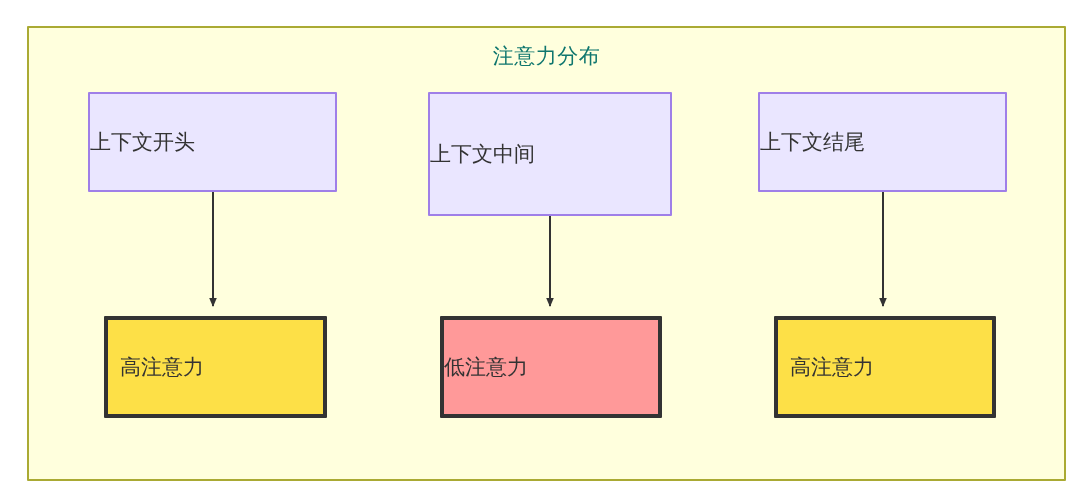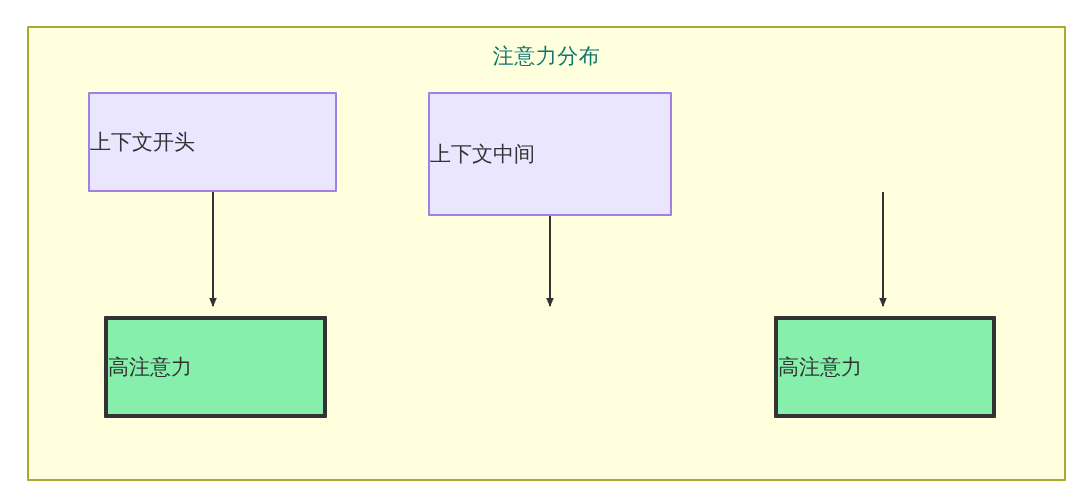--- a/index.html
+++ b/index.html
@@ -65,21 +65,21 @@
     font-size: 21px;
     border-radius: 1px;
   }
 
   .node-result {
     border: 4px solid #333333;
     font-size: 21px;
     border-radius: 1px;
   }
 
-  .fill-green { background: #86efac; }
+  .fill-green { background: #fde047; padding-left: 12px; }
   .fill-pink  { background: #ff9999; }
 
   
   .src-1 { left: 88px;  top: 92px;  width: 249px; height: 100px; }
   .src-2 { left: 428px; top: 92px;  width: 244px; height: 124px; }
   .src-3 { left: 758px; top: 92px;  width: 249px; height: 100px; }
 
   .res-1 { left: 104px; top: 316px; width: 223px; height: 102px; }
   .res-2 { left: 440px; top: 316px; width: 222px; height: 102px; }
   .res-3 { left: 774px; top: 316px; width: 222px; height: 102px; }
@@ -120,23 +120,29 @@
   </svg>
 
   <div class="node node-source src-1">
     <span>上下文开头</span>
   </div>
 
   <div class="node node-source src-2">
     <span>上下文中间</span>
   </div>
 
+  <div class="node node-source src-3">
+    <span>上下文结尾</span>
+  </div>
 
   <div class="node node-result res-1 fill-green">
     <span>高注意力</span>
   </div>
 
+  <div class="node node-result res-2 fill-pink">
+    <span>低注意力</span>
+  </div>
 
   <div class="node node-result res-3 fill-green">
     <span>高注意力</span>
   </div>
 
 </div>
 
 </body></html>

